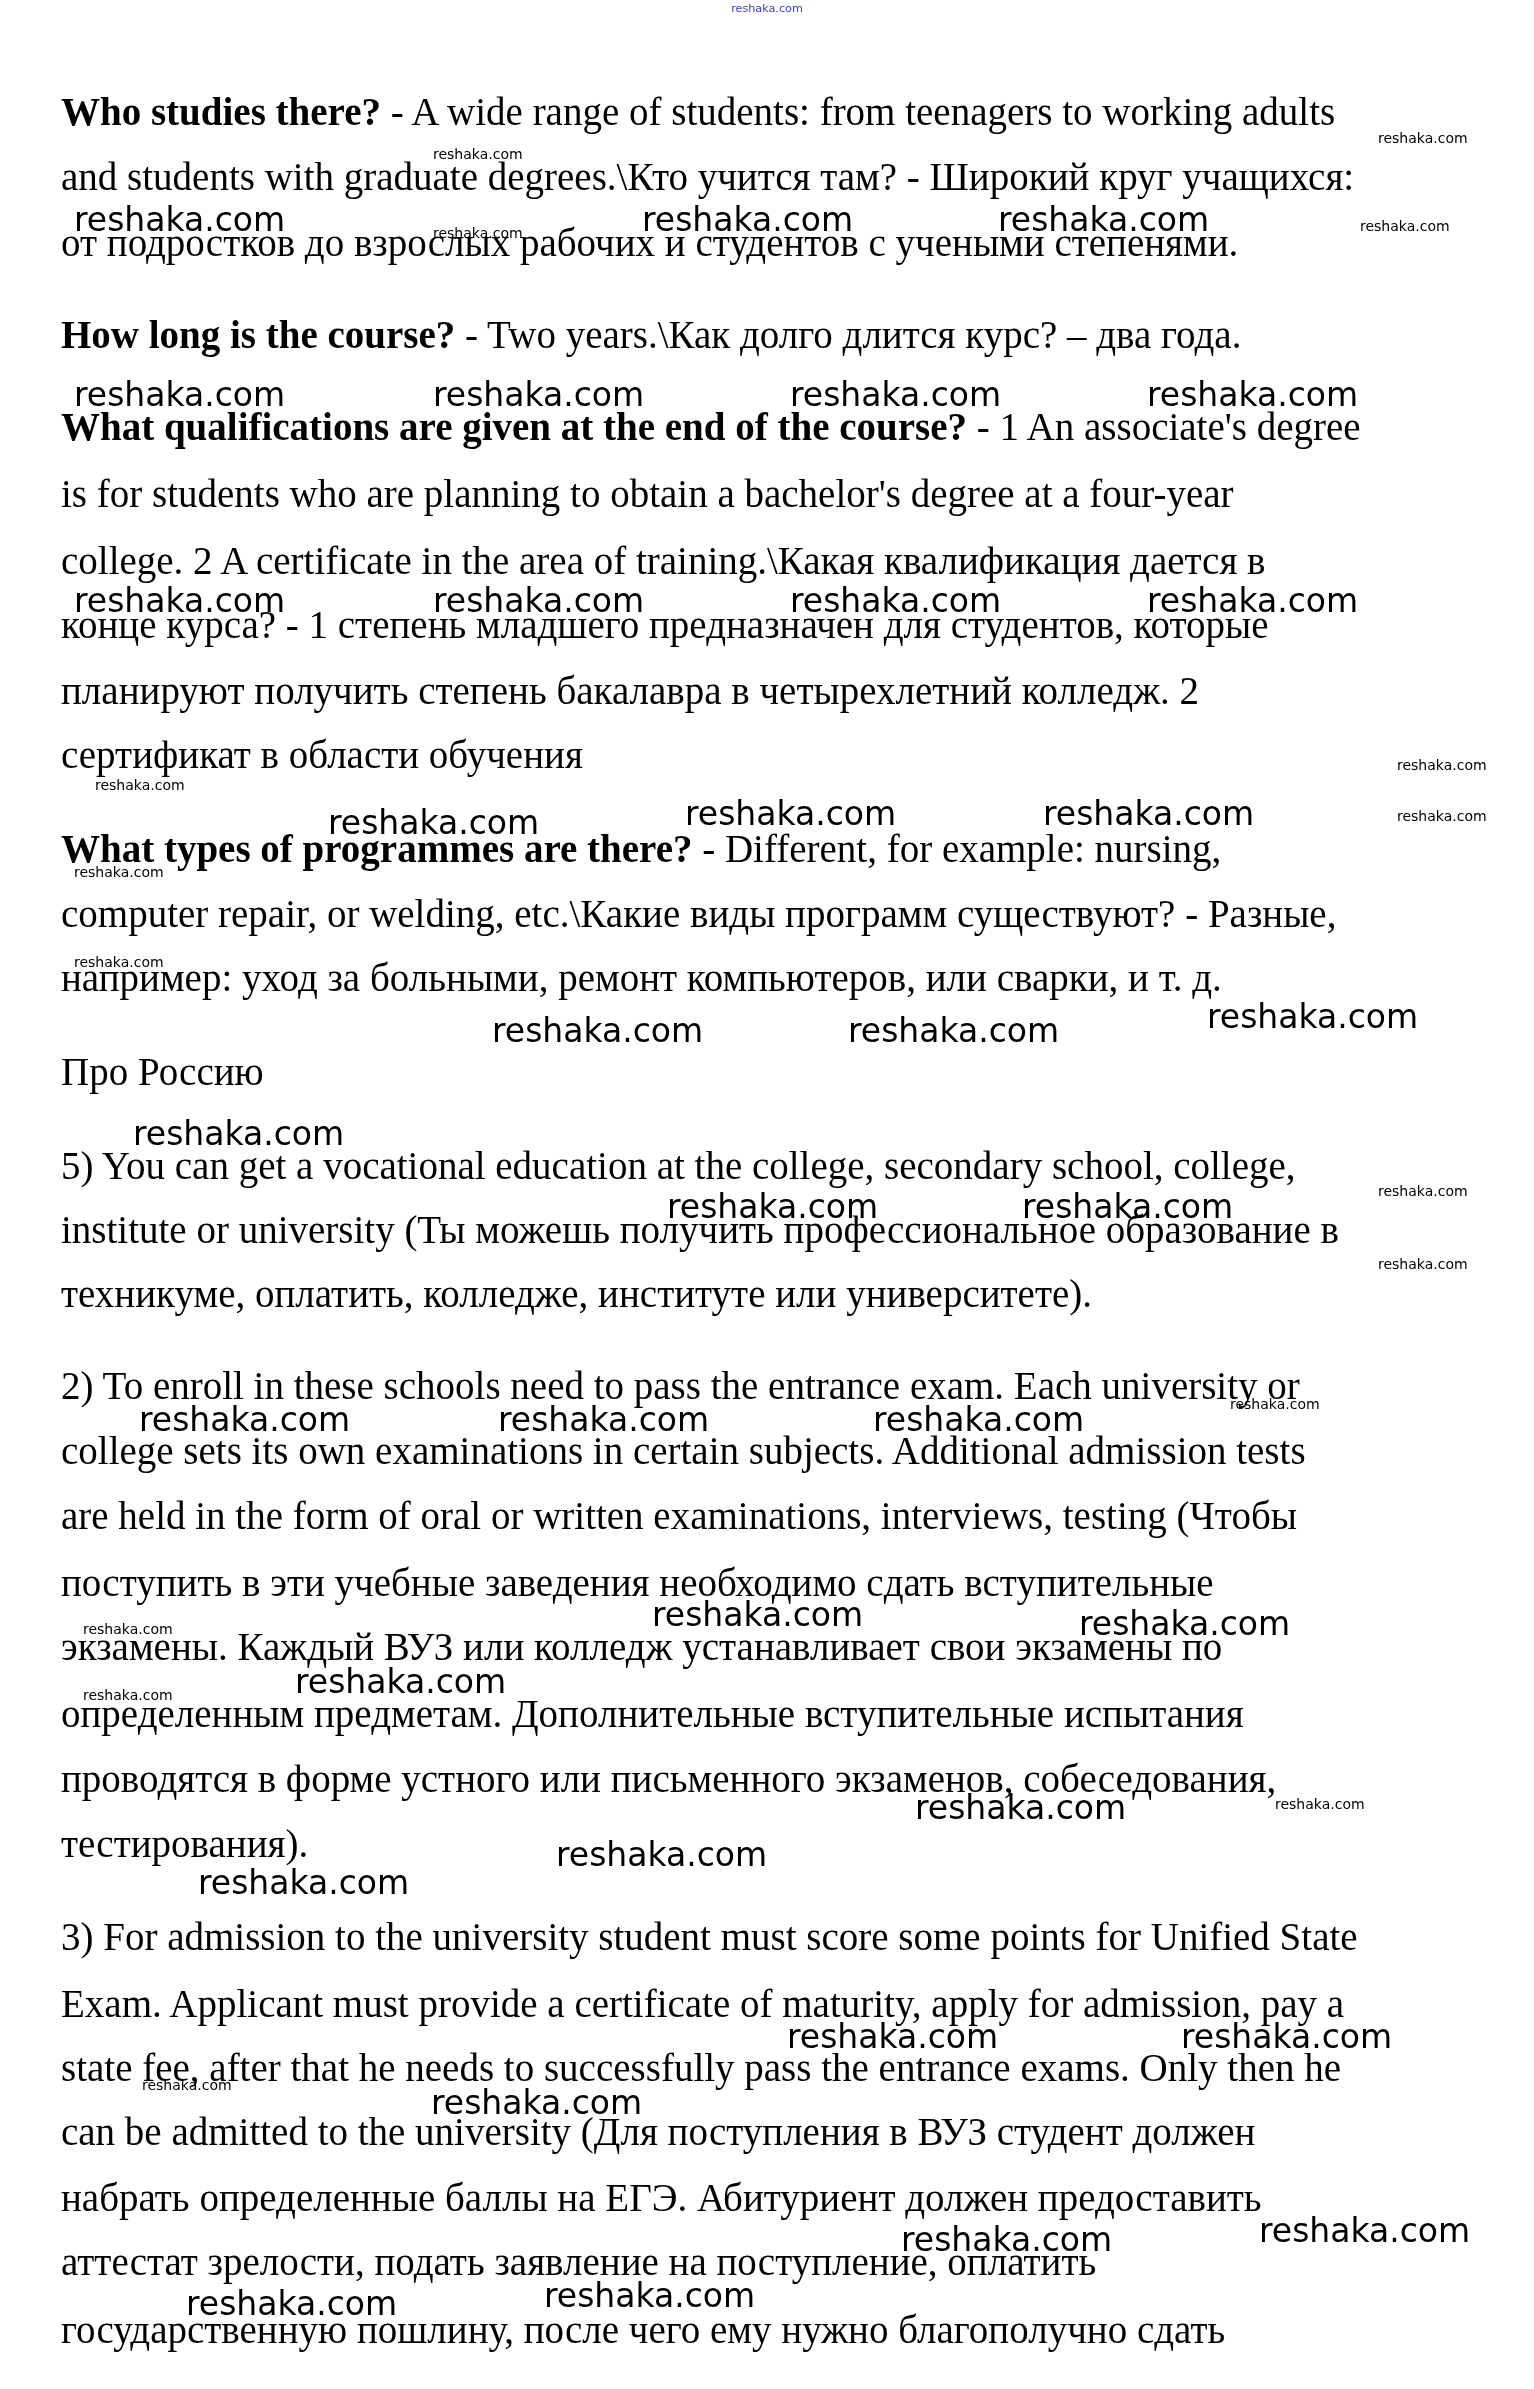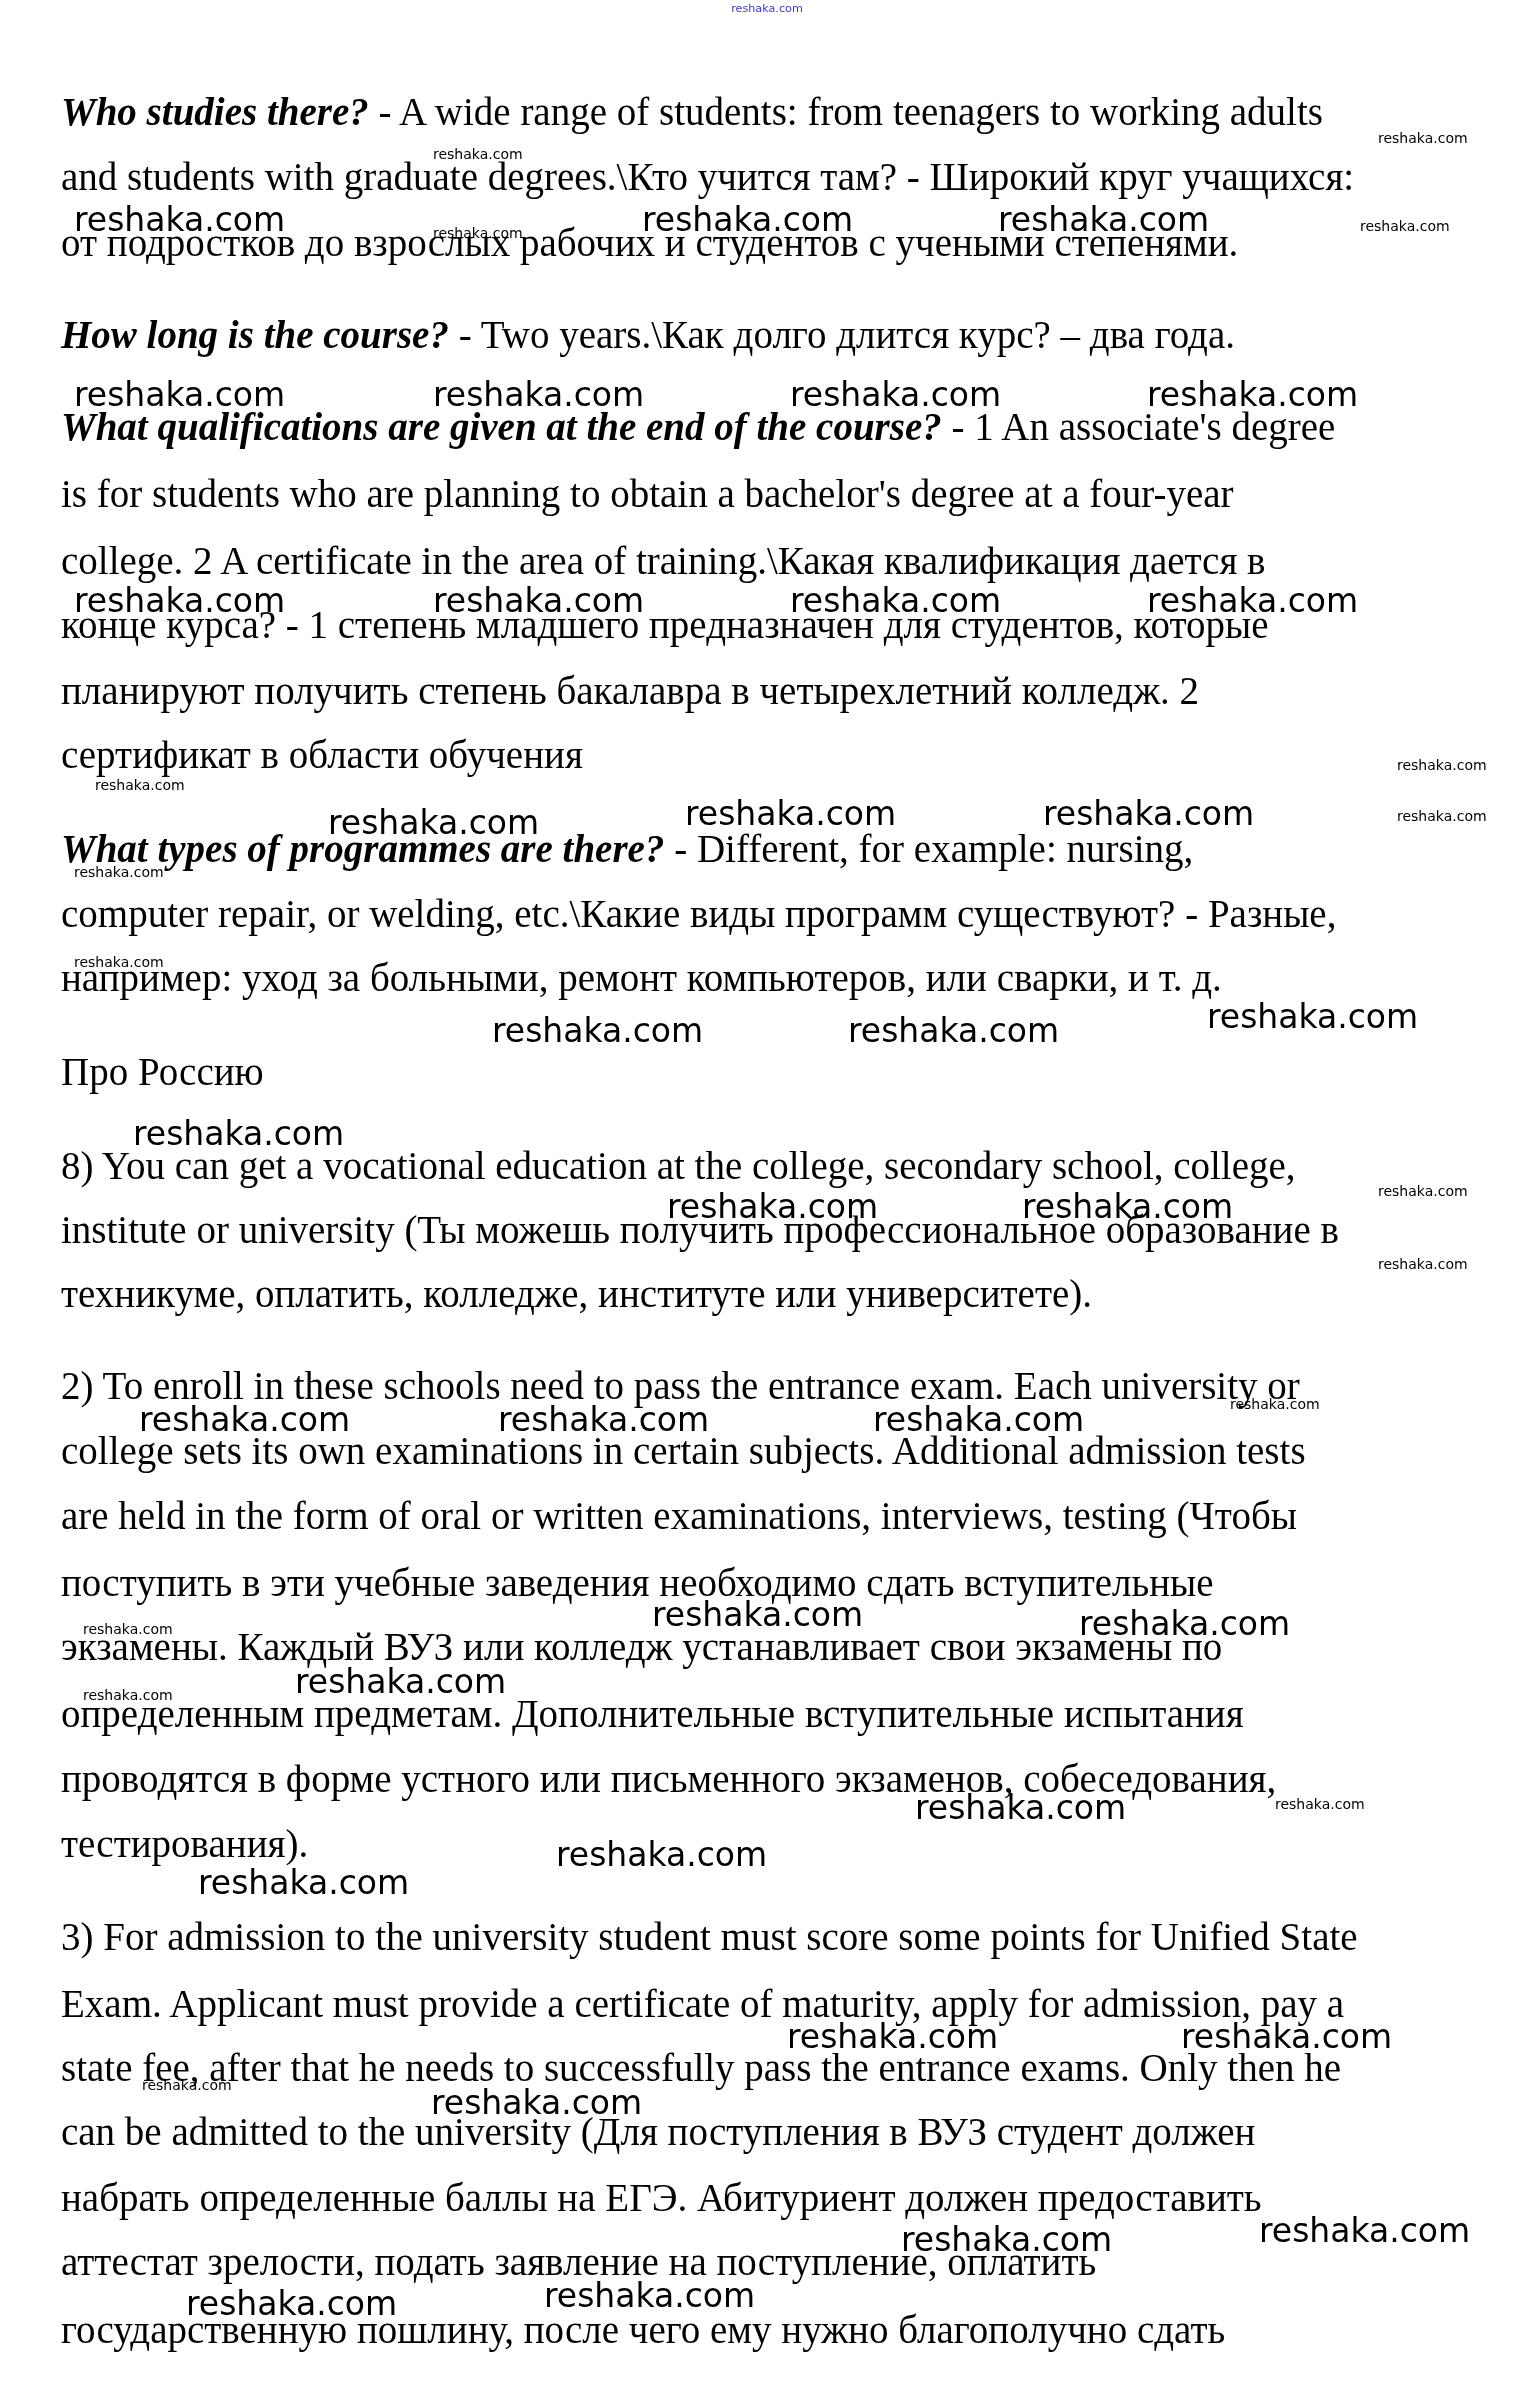--- a/index.html
+++ b/index.html
@@ -3,21 +3,21 @@
 <meta charset="utf-8">
 <style>
   html, body { margin: 0; padding: 0; background: #ffffff; }
   body { width: 1534px; height: 2389px; position: relative; overflow: hidden; }
   .page { position: absolute; left: 0; top: 0; width: 1350px; height: 2389px; }
   .line {
     position: absolute; left: 61px; white-space: nowrap;
     font-family: "Liberation Serif", "DejaVu Serif", serif;
     font-size: 39px; line-height: 45px; color: #000; transform-origin: left center;
   }
-  .line b { font-weight: bold; font-style: italic; }
+  .line b { font-weight: bold; }
   .heading { font-weight: normal; }
   .wm {
     position: absolute; white-space: nowrap;
     font-family: "DejaVu Sans", "Liberation Sans", sans-serif;
     color: #000; line-height: 1;
   }
   .wm.big { font-size: 33px; }
   .wm.small { font-size: 14px; }
   .top-wm {
     position: absolute; left: 0; top: 1.5px; width: 1534px; text-align: center;
@@ -43,21 +43,21 @@
   <div class="line" style="top:602px">конце курса? - 1 степень младшего предназначен для студентов, которые</div>
   <div class="line" style="top:668px">планируют получить степень бакалавра в четырехлетний колледж. 2</div>
   <div class="line" style="top:732px">сертификат в области обучения</div>
 
   <div class="line" style="top:826px"><b>What types of programmes are there?</b><span> - Different, for example: nursing,</span></div>
   <div class="line" style="top:891px">computer repair, or welding, etc.\Какие виды программ существуют? - Разные,</div>
   <div class="line" style="top:955px">например: уход за больными, ремонт компьютеров, или сварки, и т. д.</div>
 
   <div class="line heading" style="top:1049px">Про Россию</div>
 
-  <div class="line" style="top:1143px">8) You can get a vocational education at the college, secondary school, college,</div>
+  <div class="line" style="top:1143px">5) You can get a vocational education at the college, secondary school, college,</div>
   <div class="line" style="top:1207px">institute or university (Ты можешь получить профессиональное образование в</div>
   <div class="line" style="top:1271px">техникуме, оплатить, колледже, институте или университете).</div>
 
   <div class="line" style="top:1363px">2) To enroll in these schools need to pass the entrance exam. Each university or</div>
   <div class="line" style="top:1428px">college sets its own examinations in certain subjects. Additional admission tests</div>
   <div class="line" style="top:1493px">are held in the form of oral or written examinations, interviews, testing (Чтобы</div>
   <div class="line" style="top:1560px">поступить в эти учебные заведения необходимо сдать вступительные</div>
   <div class="line" style="top:1624px">экзамены. Каждый ВУЗ или колледж устанавливает свои экзамены по</div>
   <div class="line" style="top:1691px">определенным предметам. Дополнительные вступительные испытания</div>
   <div class="line" style="top:1756px">проводятся в форме устного или письменного экзаменов, собеседования,</div>

